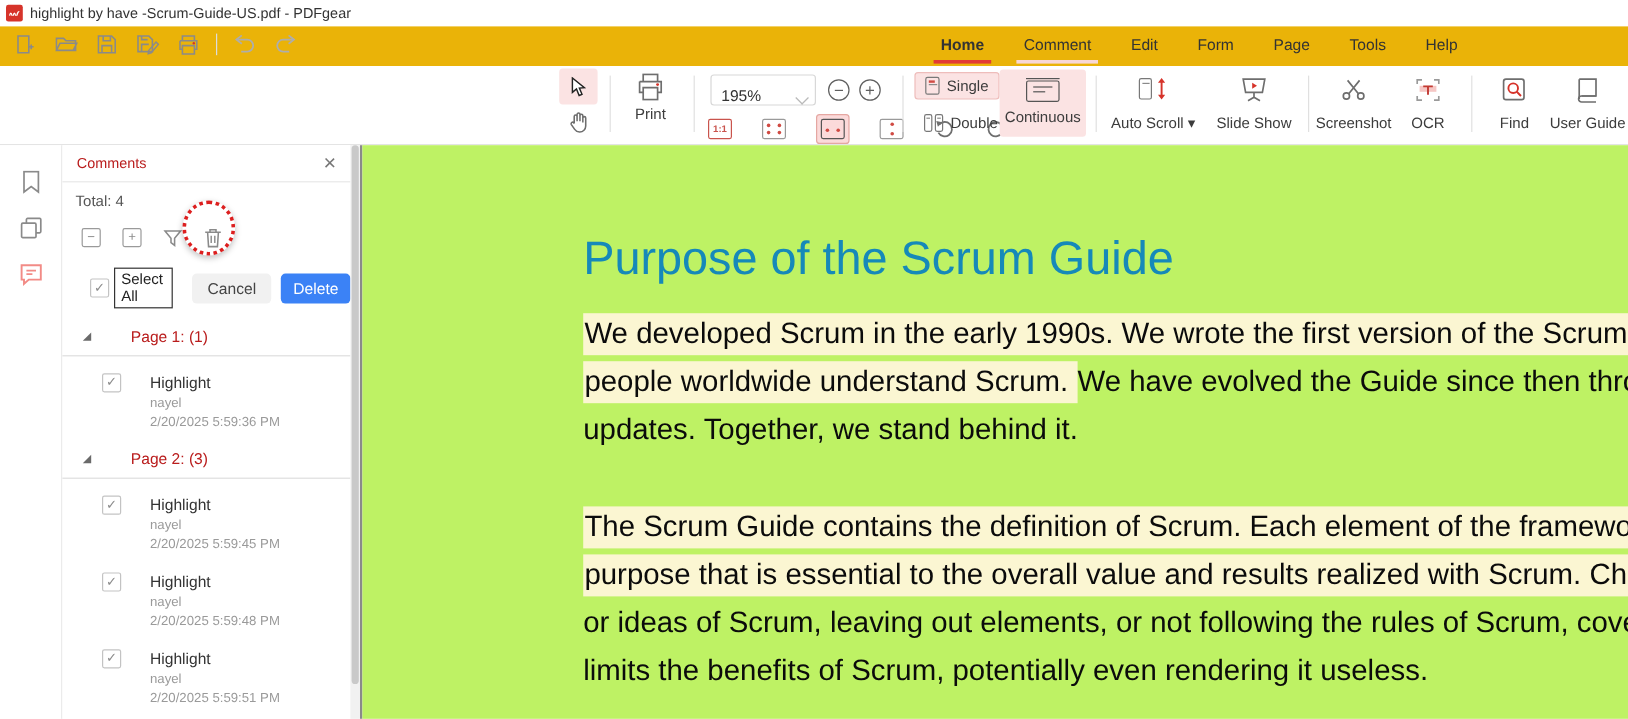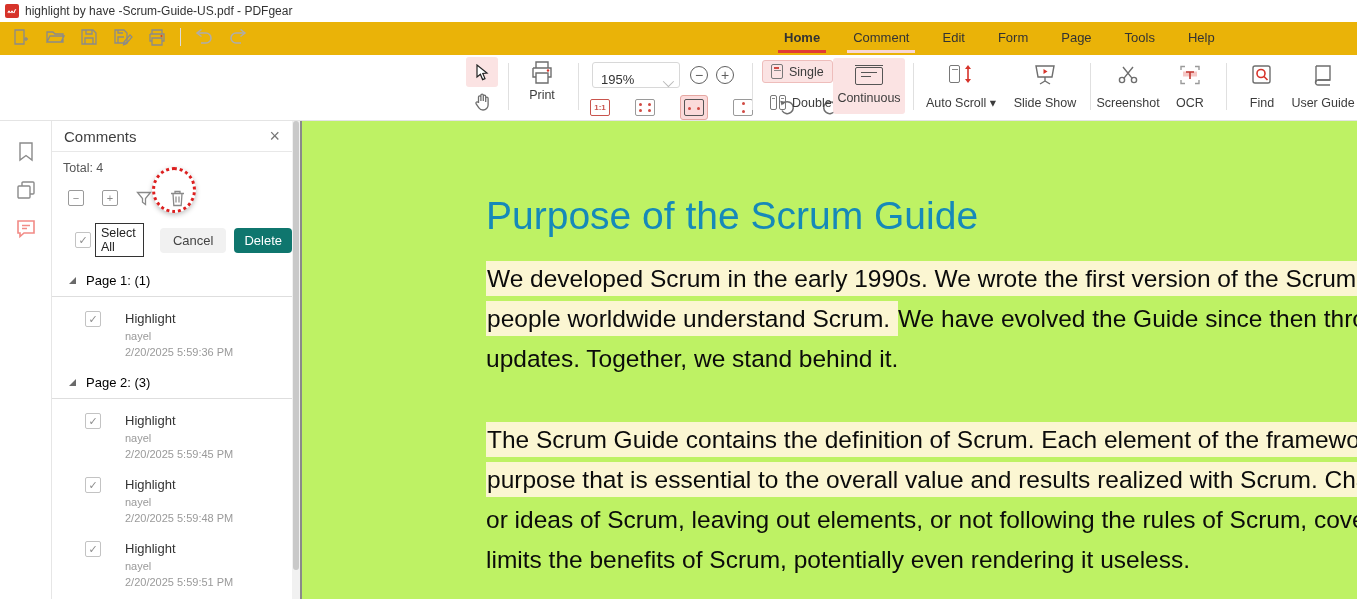--- a/index.html
+++ b/index.html
@@ -48,39 +48,39 @@
              display:flex; flex-direction:column; align-items:center; justify-content:center; gap:6px; }
   .bigbtn { position:absolute; top:3px; height:56px; display:flex; flex-direction:column; align-items:center; justify-content:space-between; padding:6px 0 4px 0; }
   .pagebox { border:1.4px solid #787878; border-radius:2px; position:relative; }
 
   .appbody { position:absolute; left:0; top:121px; width:1357px; height:478px; background:#fff; }
   .rail { position:absolute; left:0; top:0; width:52px; height:100%; border-right:1px solid #e6e6e6; }
   .rail-icon { position:absolute; left:15px; width:22px; height:22px; display:flex; align-items:center; justify-content:center; }
 
   .panel { position:absolute; left:52px; top:0; width:240px; height:100%; background:#fff; }
   .panel-header { height:31px; display:flex; align-items:center; padding:0 12px; border-bottom:1px solid #e8e8e8; }
-  .panel-header .ptitle { font-size:15px; color:#404040; }
+  .panel-header .ptitle { font-size:12px; color:#b91c1c; }
   .pclose { margin-left:auto; font-size:18px; color:#777; line-height:1; }
   .ptotal { font-size:12.5px; color:#555; margin:9px 0 0 11px; }
   .ptools { display:flex; align-items:center; margin:12px 0 0 16px; gap:18px; height:22px; }
   .sqbtn { width:16px; height:16px; border:1px solid #9a9a9a; border-radius:2px; display:flex; align-items:center; justify-content:center;
            font-size:11px; color:#8a8a8a; line-height:1; }
   .dotted-ellipse { position:absolute; left:100px; top:46px; width:44px; height:46px; border:3.5px dotted #dc1f1f; border-radius:50%;
                     box-shadow:0 2px 5px rgba(0,0,0,0.25); pointer-events:none; }
   .selrow { display:flex; align-items:center; margin:14px 0 0 23px; }
   .cb { width:16px; height:16px; background:#fff; border:1px solid #c3c3c3; border-radius:2px; display:flex;
         align-items:center; justify-content:center; font-size:11px; color:#8c8c8c; line-height:1; flex:0 0 auto; }
   .selall-label { border:1px solid #333; padding:2px 5px; margin-left:4px; font-size:12.5px; color:#222; }
   .btn-cancel { margin-left:16px; background:#f1f1f1; border-radius:4px; padding:5px 13px; font-size:13px; color:#444; }
-  .btn-delete { margin-left:8px; background:#0f766e; border-radius:4px; padding:5px 10px; font-size:13px; color:#fff; }
+  .btn-delete { margin-left:8px; background:#3b82f6; border-radius:4px; padding:5px 10px; font-size:13px; color:#fff; }
 
   .groups { margin-top:16px; }
   .group-header { display:flex; align-items:center; padding:0 8px 8px 17px; border-bottom:1px solid #dedede; margin-bottom:14px; }
   .tri { width:0; height:0; border-bottom:7px solid #6a6a6a; border-left:7px solid transparent; margin-right:10px; }
-  .ghlabel { font-size:13px; color:#000000; }
+  .ghlabel { font-size:13px; color:#b91c1c;margin-left:23px; }
   .citem { display:flex; align-items:flex-start; padding-left:33px; margin-bottom:17px; }
   .citem .col { margin-left:24px; }
   .ctitle { font-size:13px; color:#333; }
   .cauthor { font-size:11px; color:#9a9a9a; margin-top:4px; }
   .ctime { font-size:11px; color:#9a9a9a; margin-top:4px; }
   .group { margin-bottom:4px; }
 
   .panel-scroll { position:absolute; left:292px; top:0; width:8px; height:100%; background:#f1f1f1; }
   .panel-thumb { position:absolute; left:1px; top:0; width:6px; height:94%; background:#c9c9c9; border-radius:3px; }
   .splitter { position:absolute; left:300px; top:0; width:2px; height:100%; background:#8a8a8a; }

